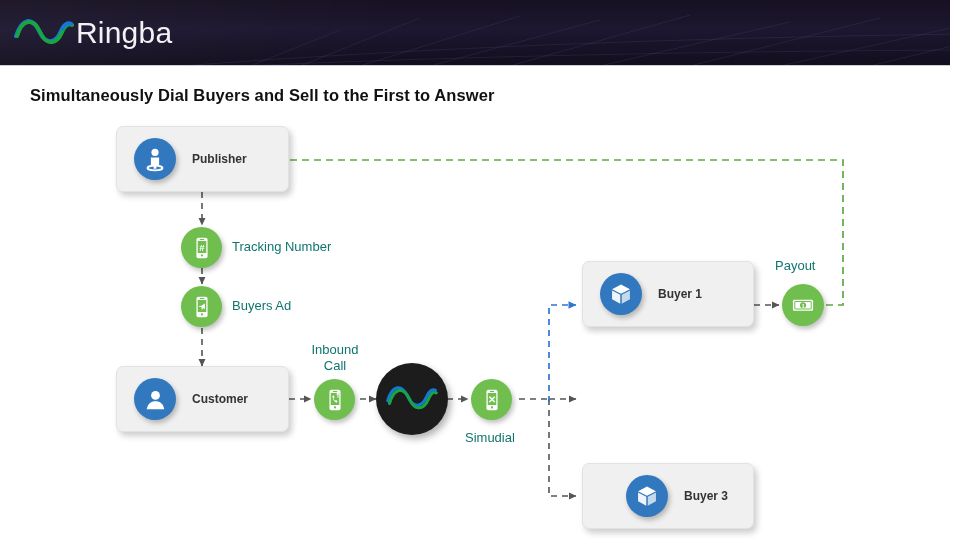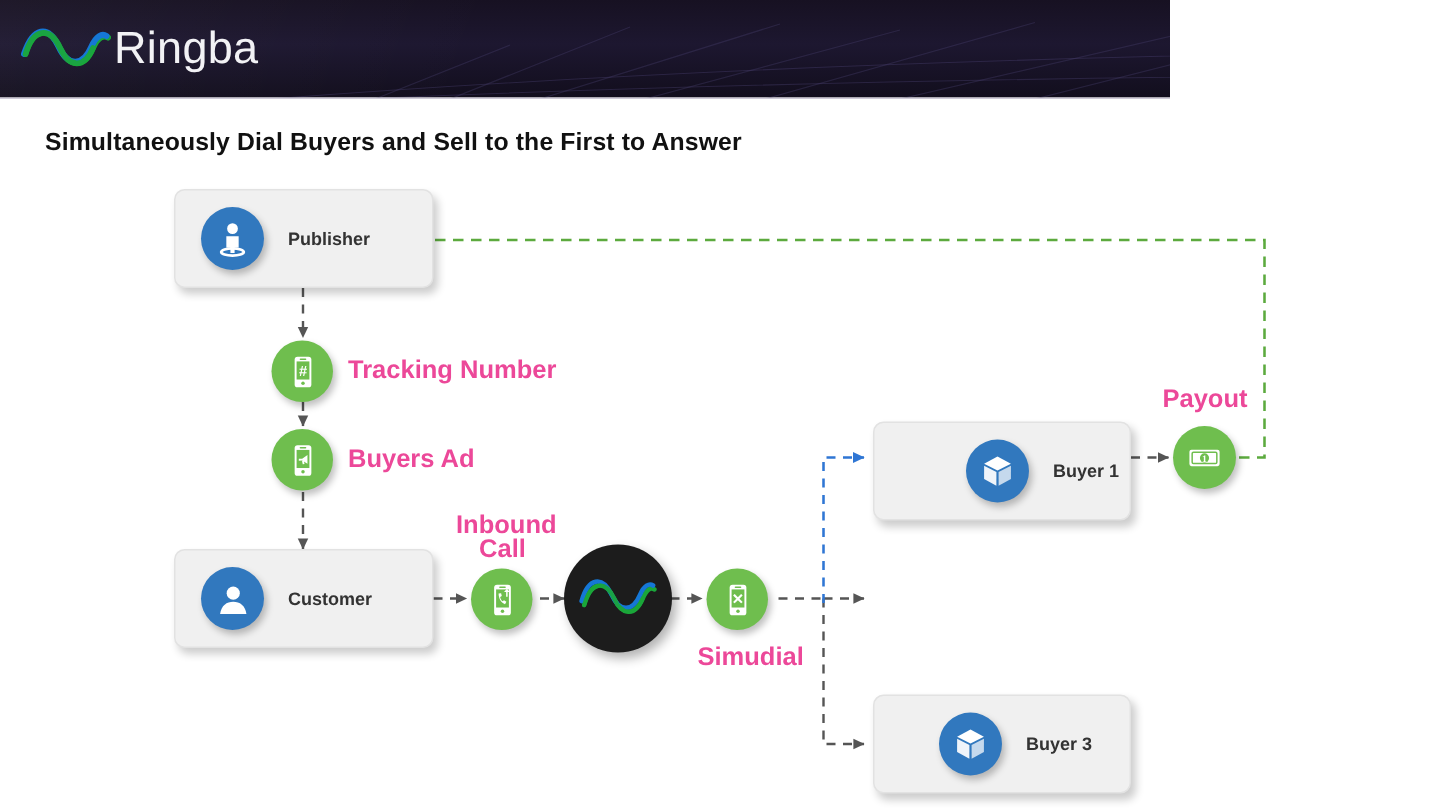--- a/index.html
+++ b/index.html
@@ -7,21 +7,21 @@
   body{
     width:960px;height:540px;overflow:hidden;
     background:#ffffff;
     font-family:"Liberation Sans", sans-serif;
     -webkit-font-smoothing:antialiased;
   }
   .slide{position:relative;width:960px;height:540px;background:#fff;}
 
   
   .header{
-    position:absolute;left:0;top:0;width:780px;height:66px;
+    position:absolute;left:0;top:0;width:950px;height:66px;
     background:
       linear-gradient(110deg, rgba(255,255,255,0.035) 0%, rgba(255,255,255,0.0) 42%),
       linear-gradient(180deg,#171122 0%, #1d1730 45%, #120e1d 100%);
     overflow:hidden;
     box-sizing:border-box;
     border-bottom:1px solid #cfcbd8;
   }
   .hdr-rays{position:absolute;left:0;top:0;width:960px;height:66px;opacity:.55;}
   .logo-wrap{position:absolute;left:14px;top:8px;display:flex;align-items:center;height:50px;}
   .logo-mark{width:60px;height:46px;display:block;}
@@ -64,21 +64,21 @@
   }
   .chip svg{display:block;}
   .chip.blue{background:#3178be;}
   .chip.green{background:#6fbe4e;}
   .chip.dark{background:#1c1c1c;box-shadow:3px 4px 7px rgba(0,0,0,0.30);}
 
   .freechip{position:absolute;}
 
   
   .flabel{
-    position:absolute;font-size:17px;font-weight:bold;color:#ec4899;white-space:nowrap;
+    position:absolute;font-size:13px;font-weight:normal;color:#0f766e;white-space:nowrap;
     line-height:14px;
   }
   .flabel.center{text-align:center;}
 </style>
 </head>
 <body>
 
 <div class="slide">
 
   <div class="header">
@@ -219,21 +219,21 @@
       <svg width="26" height="26" viewBox="0 0 28 28">
         <rect x="8" y="3" width="12" height="22" rx="2.1" fill="#fff"></rect>
         <rect x="9.4" y="6.4" width="9.2" height="13" fill="#6fbe4e"></rect>
         <rect x="11.6" y="4.3" width="4.8" height="1.1" rx="0.55" fill="#6fbe4e"></rect>
         <circle cx="14" cy="22" r="1.25" fill="#6fbe4e"></circle>
         <text x="14" y="17" font-family="'Liberation Sans',sans-serif" font-size="10.5" font-weight="bold" text-anchor="middle" fill="#fff">✕</text>
       </svg>
     </span>
     <span class="flabel" style="left:465px;top:365px;">Simudial</span>
 
-    <div class="card" style="left:582px;top:215px;width:172px;height:66px;padding-left:44px;">
+    <div class="card" style="left:582px;top:195px;width:172px;height:66px;">
       <span class="chip blue" style="width:42px;height:42px;">
         <svg width="26" height="26" viewBox="0 0 32 32">
           <path d="M16 4.2 L27 10 L16 15.6 L5 10 z" fill="#fff"></path>
           <path d="M5 11.6 L15.1 16.9 V28 L5 22.5 z" fill="#fff" opacity="0.92"></path>
           <path d="M27 11.6 L16.9 16.9 V28 L27 22.5 z" fill="#fff" opacity="0.72"></path>
         </svg>
       </span>
       <span class="card-label">Buyer 1</span>
     </div>
 

